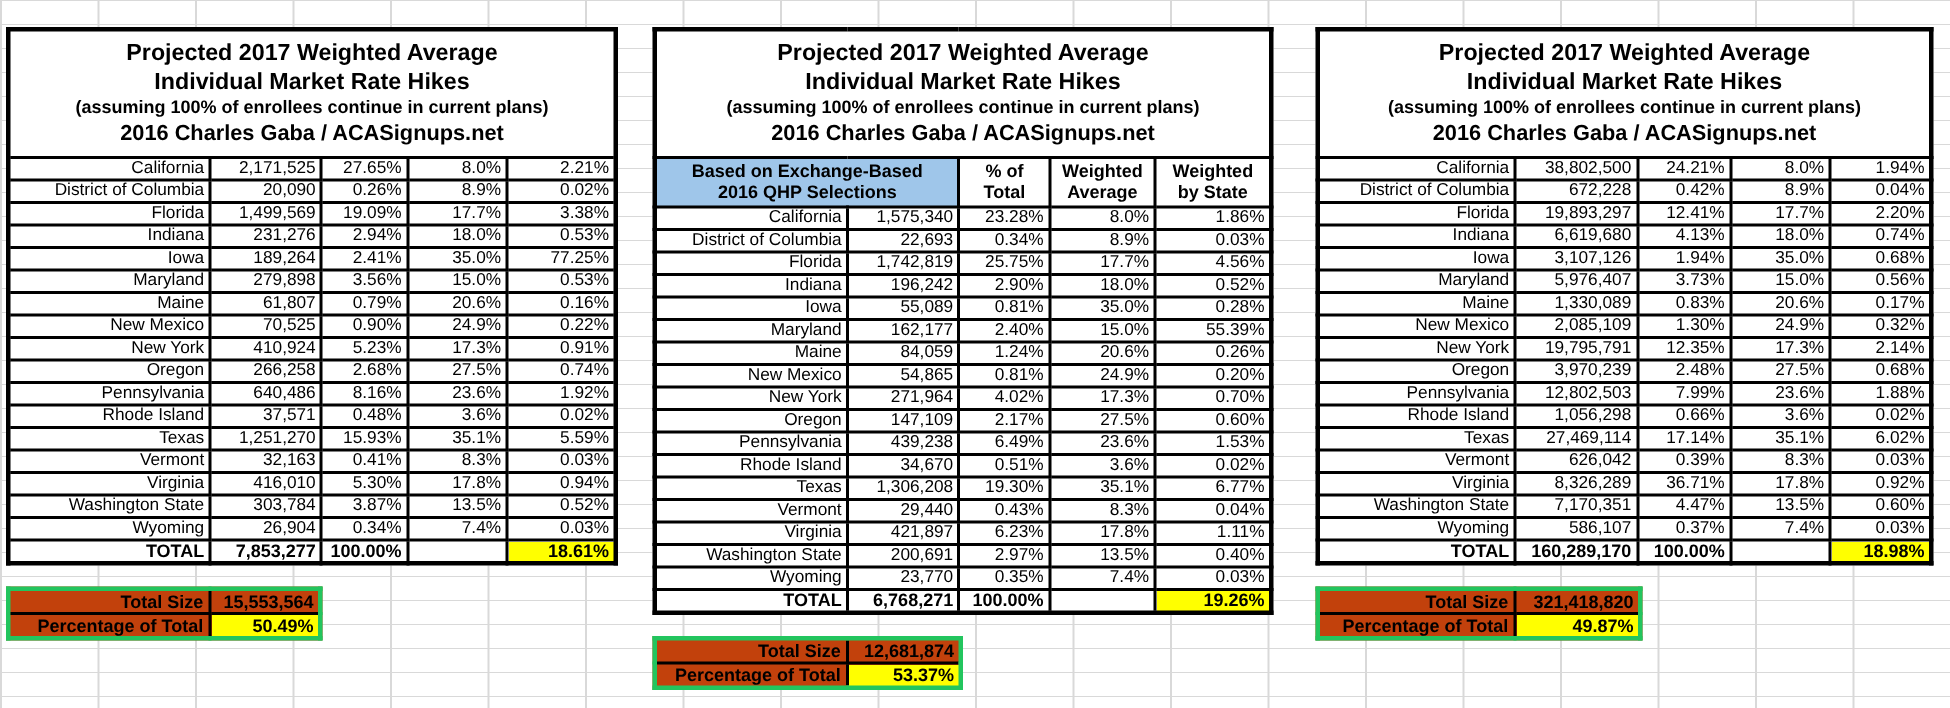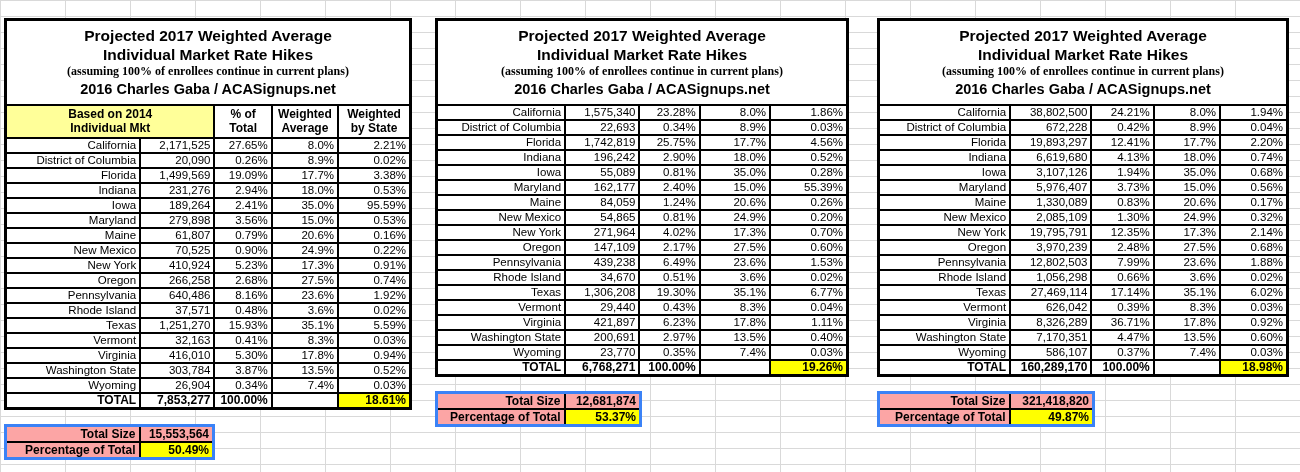--- a/index.html
+++ b/index.html
@@ -28,37 +28,37 @@
   }
   table.main th, table.main td { border: 2px solid #000; overflow: hidden; white-space: nowrap; }
 
   
   .p1 col.c-state { width: 134px; } .p1 col.c-val { width: 74px; } .p1 col.c-pct { width: 57px; } .p1 col.c-avg { width: 66px; } .p1 col.c-wtd { width: 72px; }
   .p2 col.c-state { width: 128px; } .p2 col.c-val { width: 74px; } .p2 col.c-pct { width: 60px; } .p2 col.c-avg { width: 70px; } .p2 col.c-wtd { width: 77px; }
   .p3 col.c-state { width: 131px; } .p3 col.c-val { width: 81px; } .p3 col.c-pct { width: 62px; } .p3 col.c-avg { width: 66px; } .p3 col.c-wtd { width: 67px; }
 
   td.titlecell { height: 85px; text-align: center; vertical-align: middle; padding: 1px 0; }
   .t-big   { font-size: 15.5px; font-weight: bold; line-height: 19px; }
-  .t-small { font-size: 12px;   font-weight: bold; line-height: 15px; font-family: Liberation Serif, serif; }
+  .t-small { font-size: 12px;   font-weight: bold; line-height: 15px; }
   .t-mid   { font-size: 14.5px; font-weight: bold; line-height: 18px; margin-top: 1px; }
 
   tr.colhead th {
     height: 33px; font-size: 12px; font-weight: bold;
     text-align: center; vertical-align: middle; line-height: 14.5px; padding: 0 1px;
   }
 
   tbody.rows td, tr.total td {
     height: 14px; font-size: 11.5px; line-height: 13px;
     text-align: right; padding: 0 3px 0 1px; vertical-align: middle;
   }
   tr.total td { height: 15px; font-size: 12px; font-weight: bold; }
 
   table.footer {
     border-collapse: collapse; table-layout: fixed;
-    border: 3px solid #3b82f6; margin-top: 14px; background: #fca5a5;
+    border: 3px solid #22c55e; margin-top: 14px; background: #c2410c;
   }
   table.footer td {
     border: 2px solid #000; height: 15px; font-size: 12px; font-weight: bold;
     text-align: right; padding: 0 3px; white-space: nowrap; overflow: hidden; vertical-align: middle;
   }
   .p1 table.footer col.f-label { width: 134px; } .p1 table.footer col.f-val { width: 74px; }
   .p2 table.footer col.f-label { width: 128px; } .p2 table.footer col.f-val { width: 76px; }
   .p3 table.footer col.f-label { width: 131px; } .p3 table.footer col.f-val { width: 84px; }
 </style>
 </head>
@@ -77,210 +77,210 @@
       </colgroup>
     <tbody>
       <tr>
         <td class="titlecell" colspan="5">
           <div class="t-big">Projected 2017 Weighted Average</div>
           <div class="t-big">Individual Market Rate Hikes</div>
           <div class="t-small">(assuming 100% of enrollees continue in current plans)</div>
           <div class="t-mid">2016 Charles Gaba / ACASignups.net</div>
         </td>
       </tr>
+    </tbody>
+    <tbody class="rows">
+        <tr>
+          <td>California</td>
+          <td>2,171,525</td>
+          <td>27.65%</td>
+          <td>8.0%</td>
+          <td>2.21%</td>
+        </tr>
+        <tr>
+          <td>District of Columbia</td>
+          <td>20,090</td>
+          <td>0.26%</td>
+          <td>8.9%</td>
+          <td>0.02%</td>
+        </tr>
+        <tr>
+          <td>Florida</td>
+          <td>1,499,569</td>
+          <td>19.09%</td>
+          <td>17.7%</td>
+          <td>3.38%</td>
+        </tr>
+        <tr>
+          <td>Indiana</td>
+          <td>231,276</td>
+          <td>2.94%</td>
+          <td>18.0%</td>
+          <td>0.53%</td>
+        </tr>
+        <tr>
+          <td>Iowa</td>
+          <td>189,264</td>
+          <td>2.41%</td>
+          <td>35.0%</td>
+          <td>77.25%</td>
+        </tr>
+        <tr>
+          <td>Maryland</td>
+          <td>279,898</td>
+          <td>3.56%</td>
+          <td>15.0%</td>
+          <td>0.53%</td>
+        </tr>
+        <tr>
+          <td>Maine</td>
+          <td>61,807</td>
+          <td>0.79%</td>
+          <td>20.6%</td>
+          <td>0.16%</td>
+        </tr>
+        <tr>
+          <td>New Mexico</td>
+          <td>70,525</td>
+          <td>0.90%</td>
+          <td>24.9%</td>
+          <td>0.22%</td>
+        </tr>
+        <tr>
+          <td>New York</td>
+          <td>410,924</td>
+          <td>5.23%</td>
+          <td>17.3%</td>
+          <td>0.91%</td>
+        </tr>
+        <tr>
+          <td>Oregon</td>
+          <td>266,258</td>
+          <td>2.68%</td>
+          <td>27.5%</td>
+          <td>0.74%</td>
+        </tr>
+        <tr>
+          <td>Pennsylvania</td>
+          <td>640,486</td>
+          <td>8.16%</td>
+          <td>23.6%</td>
+          <td>1.92%</td>
+        </tr>
+        <tr>
+          <td>Rhode Island</td>
+          <td>37,571</td>
+          <td>0.48%</td>
+          <td>3.6%</td>
+          <td>0.02%</td>
+        </tr>
+        <tr>
+          <td>Texas</td>
+          <td>1,251,270</td>
+          <td>15.93%</td>
+          <td>35.1%</td>
+          <td>5.59%</td>
+        </tr>
+        <tr>
+          <td>Vermont</td>
+          <td>32,163</td>
+          <td>0.41%</td>
+          <td>8.3%</td>
+          <td>0.03%</td>
+        </tr>
+        <tr>
+          <td>Virginia</td>
+          <td>416,010</td>
+          <td>5.30%</td>
+          <td>17.8%</td>
+          <td>0.94%</td>
+        </tr>
+        <tr>
+          <td>Washington State</td>
+          <td>303,784</td>
+          <td>3.87%</td>
+          <td>13.5%</td>
+          <td>0.52%</td>
+        </tr>
+        <tr>
+          <td>Wyoming</td>
+          <td>26,904</td>
+          <td>0.34%</td>
+          <td>7.4%</td>
+          <td>0.03%</td>
+        </tr>
+      </tbody>
+    <tbody>
+      <tr class="total">
+        <td>TOTAL</td>
+        <td>7,853,277</td>
+        <td>100.00%</td>
+        <td></td>
+        <td style="background-color: rgb(255, 255, 0); margin-left: 46px;">18.61%</td>
+      </tr>
+    </tbody>
+  </table>
+  <table class="footer">
+    <colgroup>
+        <col class="f-label">
+        <col class="f-val">
+      </colgroup>
+    <tbody>
+      <tr>
+        <td>Total Size</td>
+        <td>15,553,564</td>
+      </tr>
+      <tr>
+        <td>Percentage of Total</td>
+        <td style="background-color: rgb(255, 255, 0);">50.49%</td>
+      </tr>
+    </tbody>
+  </table>
+</section>
+
+<section class="panel p2">
+  <table class="main">
+    <colgroup>
+        <col class="c-state">
+        <col class="c-val">
+        <col class="c-pct">
+        <col class="c-avg">
+        <col class="c-wtd">
+      </colgroup>
+    <tbody>
+      <tr>
+        <td class="titlecell" colspan="5">
+          <div class="t-big">Projected 2017 Weighted Average</div>
+          <div class="t-big">Individual Market Rate Hikes</div>
+          <div class="t-small">(assuming 100% of enrollees continue in current plans)</div>
+          <div class="t-mid">2016 Charles Gaba / ACASignups.net</div>
+        </td>
+      </tr>
       <tr class="colhead">
-        <th colspan="2" style="background-color: rgb(255, 255, 153);">
-          <div>Based on 2014</div>
-          <div>Individual Mkt</div>
+        <th colspan="2" style="background-color: rgb(159, 198, 234);">
+          <div>Based on Exchange-Based</div>
+          <div>2016 QHP Selections</div>
         </th>
         <th>
           <div>% of</div>
             <div>Total</div>
         </th>
         <th>
           <div>Weighted</div>
             <div>Average</div>
         </th>
         <th>
           <div>Weighted</div>
             <div>by State</div>
         </th>
       </tr>
     </tbody>
     <tbody class="rows">
         <tr>
           <td>California</td>
-          <td>2,171,525</td>
-          <td>27.65%</td>
-          <td>8.0%</td>
-          <td>2.21%</td>
-        </tr>
-        <tr>
-          <td>District of Columbia</td>
-          <td>20,090</td>
-          <td>0.26%</td>
-          <td>8.9%</td>
-          <td>0.02%</td>
-        </tr>
-        <tr>
-          <td>Florida</td>
-          <td>1,499,569</td>
-          <td>19.09%</td>
-          <td>17.7%</td>
-          <td>3.38%</td>
-        </tr>
-        <tr>
-          <td>Indiana</td>
-          <td>231,276</td>
-          <td>2.94%</td>
-          <td>18.0%</td>
-          <td>0.53%</td>
-        </tr>
-        <tr>
-          <td>Iowa</td>
-          <td>189,264</td>
-          <td>2.41%</td>
-          <td>35.0%</td>
-          <td>95.59%</td>
-        </tr>
-        <tr>
-          <td>Maryland</td>
-          <td>279,898</td>
-          <td>3.56%</td>
-          <td>15.0%</td>
-          <td>0.53%</td>
-        </tr>
-        <tr>
-          <td>Maine</td>
-          <td>61,807</td>
-          <td>0.79%</td>
-          <td>20.6%</td>
-          <td>0.16%</td>
-        </tr>
-        <tr>
-          <td>New Mexico</td>
-          <td>70,525</td>
-          <td>0.90%</td>
-          <td>24.9%</td>
-          <td>0.22%</td>
-        </tr>
-        <tr>
-          <td>New York</td>
-          <td>410,924</td>
-          <td>5.23%</td>
-          <td>17.3%</td>
-          <td>0.91%</td>
-        </tr>
-        <tr>
-          <td>Oregon</td>
-          <td>266,258</td>
-          <td>2.68%</td>
-          <td>27.5%</td>
-          <td>0.74%</td>
-        </tr>
-        <tr>
-          <td>Pennsylvania</td>
-          <td>640,486</td>
-          <td>8.16%</td>
-          <td>23.6%</td>
-          <td>1.92%</td>
-        </tr>
-        <tr>
-          <td>Rhode Island</td>
-          <td>37,571</td>
-          <td>0.48%</td>
-          <td>3.6%</td>
-          <td>0.02%</td>
-        </tr>
-        <tr>
-          <td>Texas</td>
-          <td>1,251,270</td>
-          <td>15.93%</td>
-          <td>35.1%</td>
-          <td>5.59%</td>
-        </tr>
-        <tr>
-          <td>Vermont</td>
-          <td>32,163</td>
-          <td>0.41%</td>
-          <td>8.3%</td>
-          <td>0.03%</td>
-        </tr>
-        <tr>
-          <td>Virginia</td>
-          <td>416,010</td>
-          <td>5.30%</td>
-          <td>17.8%</td>
-          <td>0.94%</td>
-        </tr>
-        <tr>
-          <td>Washington State</td>
-          <td>303,784</td>
-          <td>3.87%</td>
-          <td>13.5%</td>
-          <td>0.52%</td>
-        </tr>
-        <tr>
-          <td>Wyoming</td>
-          <td>26,904</td>
-          <td>0.34%</td>
-          <td>7.4%</td>
-          <td>0.03%</td>
-        </tr>
-      </tbody>
-    <tbody>
-      <tr class="total">
-        <td>TOTAL</td>
-        <td>7,853,277</td>
-        <td>100.00%</td>
-        <td></td>
-        <td style="background-color: rgb(255, 255, 0); margin-left: 46px;">18.61%</td>
-      </tr>
-    </tbody>
-  </table>
-  <table class="footer">
-    <colgroup>
-        <col class="f-label">
-        <col class="f-val">
-      </colgroup>
-    <tbody>
-      <tr>
-        <td>Total Size</td>
-        <td>15,553,564</td>
-      </tr>
-      <tr>
-        <td>Percentage of Total</td>
-        <td style="background-color: rgb(255, 255, 0);">50.49%</td>
-      </tr>
-    </tbody>
-  </table>
-</section>
-
-<section class="panel p2">
-  <table class="main">
-    <colgroup>
-        <col class="c-state">
-        <col class="c-val">
-        <col class="c-pct">
-        <col class="c-avg">
-        <col class="c-wtd">
-      </colgroup>
-    <tbody>
-      <tr>
-        <td class="titlecell" colspan="5">
-          <div class="t-big">Projected 2017 Weighted Average</div>
-          <div class="t-big">Individual Market Rate Hikes</div>
-          <div class="t-small">(assuming 100% of enrollees continue in current plans)</div>
-          <div class="t-mid">2016 Charles Gaba / ACASignups.net</div>
-        </td>
-      </tr>
-    </tbody>
-    <tbody class="rows">
-        <tr>
-          <td>California</td>
           <td>1,575,340</td>
           <td>23.28%</td>
           <td>8.0%</td>
           <td>1.86%</td>
         </tr>
         <tr>
           <td>District of Columbia</td>
           <td>22,693</td>
           <td>0.34%</td>
           <td>8.9%</td>

